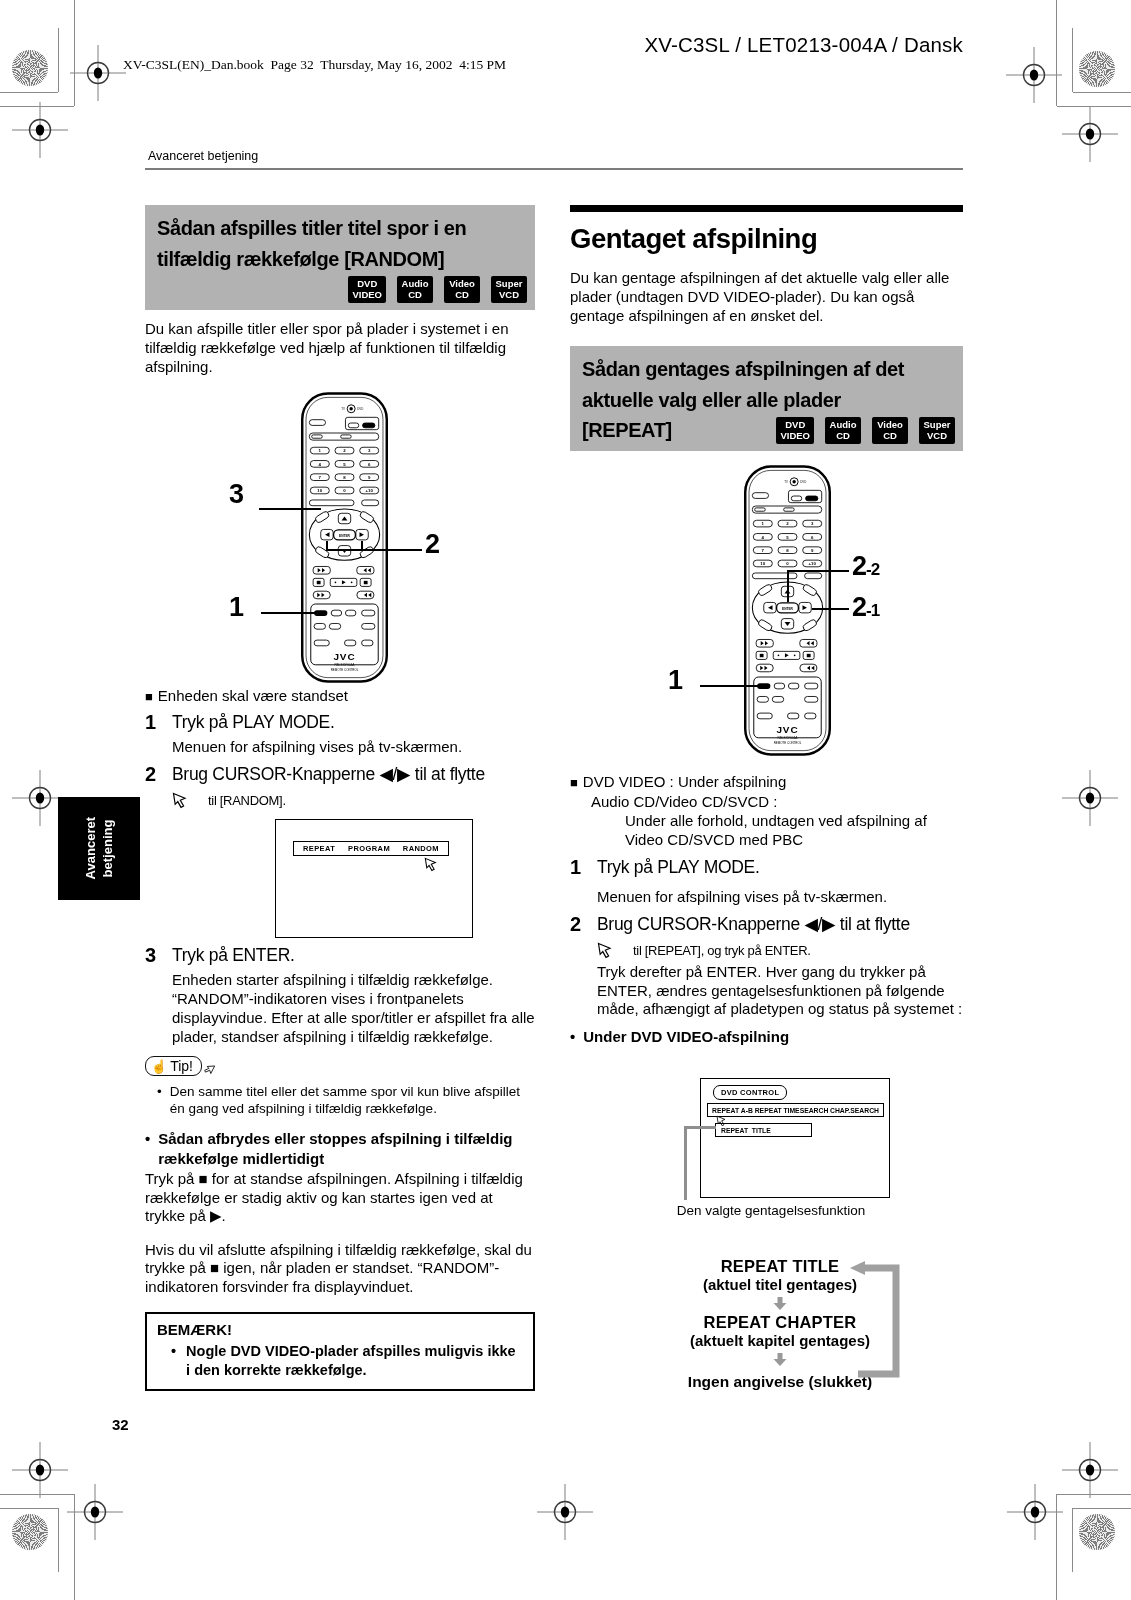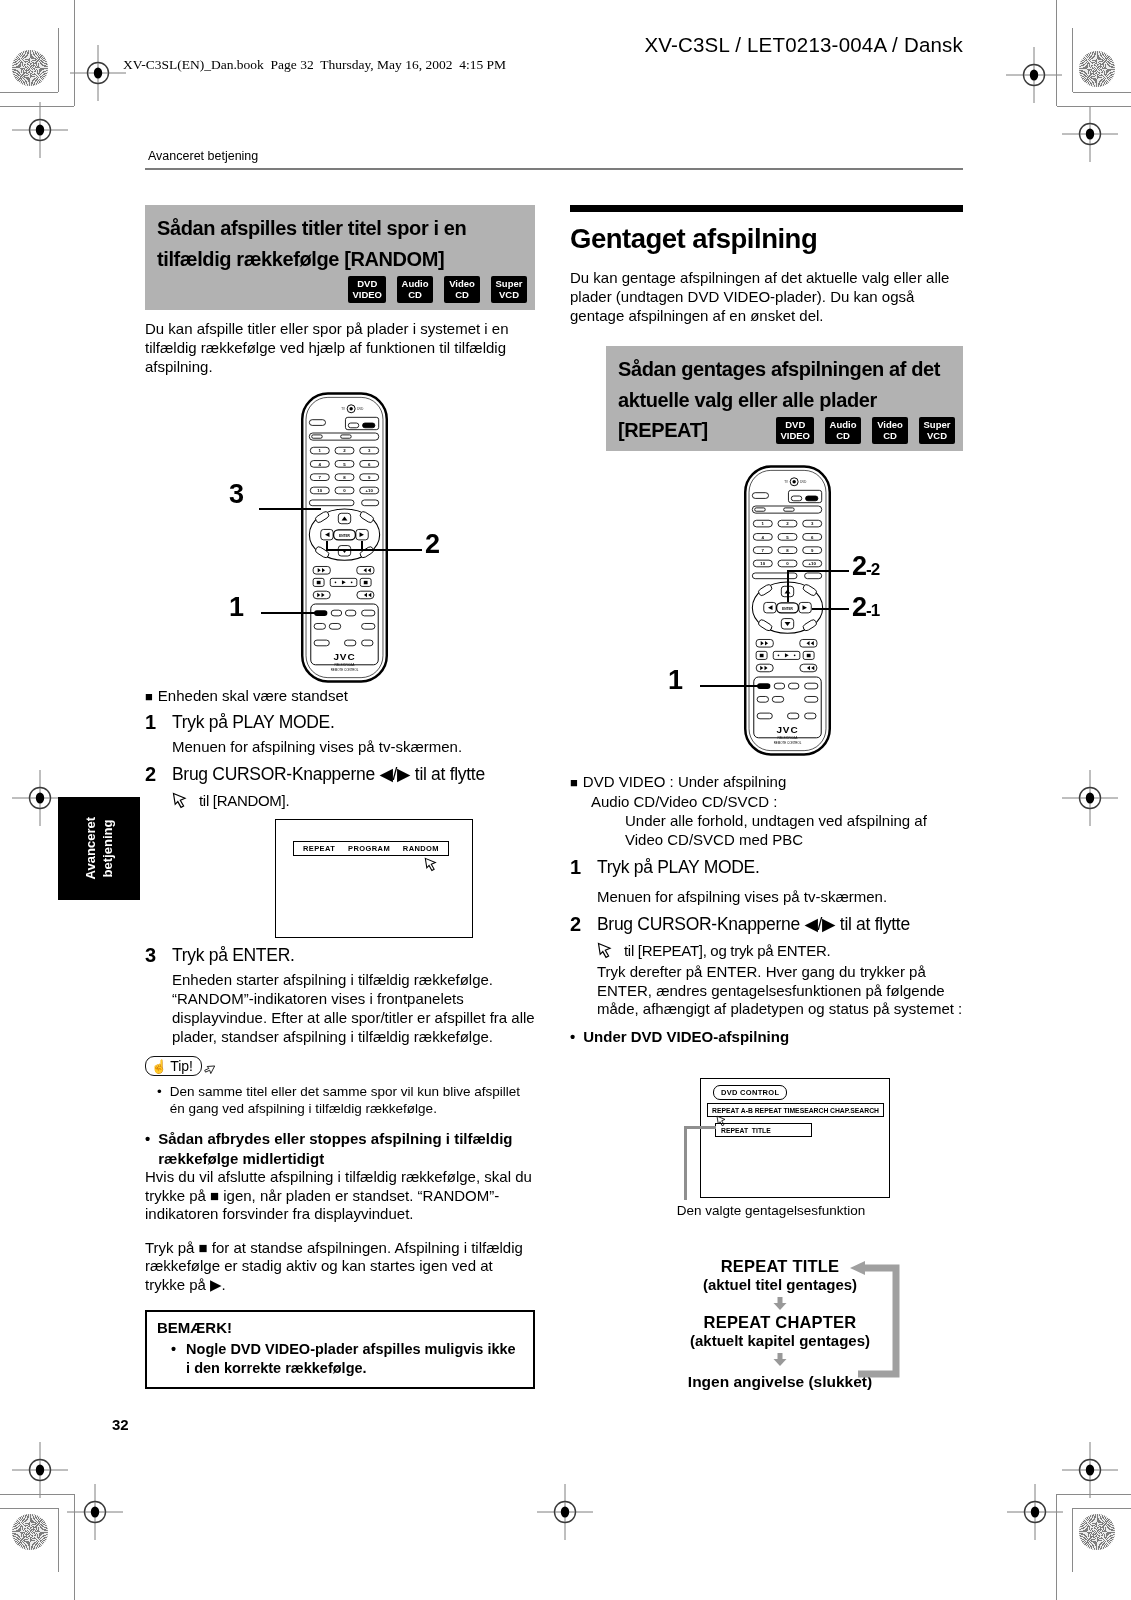--- a/index.html
+++ b/index.html
@@ -32,21 +32,21 @@
   .badge{background:#000;color:#fff;text-align:center;font-weight:bold;font-size:9.5px;line-height:10.5px;
          padding:3px 4px;border-radius:2px;min-width:28px;}
   
   .body-p{font-size:15px;line-height:19px;}
   .condition{font-size:15px;margin:3px 0 6px;}
   .sq{font-size:13px;margin-right:5px;}
   .step{display:flex;gap:9px;margin-top:7px;}
   .step-num{flex:none;width:18px;font-size:20px;font-weight:bold;line-height:22px;}
   .step-title{font-size:17.5px;line-height:22px;letter-spacing:-.3px;}
   .step-body{font-size:15px;line-height:19px;margin-top:4px;}
-  .glyph-line{display:flex;align-items:center;gap:11px;margin-top:7px;font-size:15px;letter-spacing:-.3px;}
+  .glyph-line{display:flex;align-items:center;gap:20px;margin-top:7px;font-size:13px;letter-spacing:-.3px;}
   
   .screen{position:relative;border:1.6px solid #000;background:#fff;box-sizing:border-box;}
   .screen-left{width:198px;height:119px;margin:10px 0 4px 103px;}
   .menu-bar{position:absolute;left:17px;top:21px;right:23px;border:1.6px solid #000;display:flex;
             justify-content:space-between;padding:2px 9px;font-size:7.5px;font-weight:bold;letter-spacing:.4px;}
   .cursor-pos{position:absolute;}
   
   .pill{position:absolute;left:12px;top:6px;border:1.3px solid #000;border-radius:7px;
         font-size:7.5px;font-weight:bold;padding:2px 7px;letter-spacing:.3px;}
   .menu-bar2{position:absolute;left:6px;top:24px;width:177px;box-sizing:border-box;border:1.3px solid #000;
@@ -366,39 +366,39 @@
     </div>
     <div class="tip-item">
       <span>•</span>
       <span>Den samme titel eller det samme spor vil kun blive afspillet én gang ved afspilning i tilfældig rækkefølge.</span>
     </div>
 
     <div class="bold-bullet">
       <span>•</span>
       <span>Sådan afbrydes eller stoppes afspilning i tilfældig rækkefølge midlertidigt</span>
     </div>
+    <p class="plain-p">Tryk på ■ for at standse afspilningen. Afspilning i tilfældig rækkefølge er stadig aktiv og kan startes igen ved at trykke på ▶.</p>
     <p class="plain-p" style="margin-top:0;">Hvis du vil afslutte afspilning i tilfældig rækkefølge, skal du trykke på ■ igen, når pladen er standset. “RANDOM”-indikatoren forsvinder fra displayvinduet.</p>
-    <p class="plain-p">Tryk på ■ for at standse afspilningen. Afspilning i tilfældig rækkefølge er stadig aktiv og kan startes igen ved at trykke på ▶.</p>
 
     <div class="note">
       <div class="note-title">BEMÆRK!</div>
       <div class="note-item">
         <span>•</span>
         <span>Nogle DVD VIDEO-plader afspilles muligvis ikke i den korrekte rækkefølge.</span>
       </div>
     </div>
   </div>
 
   <div class="col col-right" style="height:1395px;">
 
     <div class="black-rule"></div>
     <div class="main-title">Gentaget afspilning</div>
     <p class="body-p" style="margin:0;">Du kan gentage afspilningen af det aktuelle valg eller alle plader (undtagen DVD VIDEO-plader). Du kan også gentage afspilningen af en ønsket del.</p>
 
-    <div class="graybox" style="height:105px;margin-top:21px;margin-left:36px;">
+    <div class="graybox" style="height:105px;margin-top:21px;">
       <div class="gtitle">Sådan gentages afspilningen af det</div>
       <div class="gtitle">aktuelle valg eller alle plader</div>
       <div class="gtitle">[REPEAT]</div>
       <div class="badges">
         <div class="badge">
             <div>DVD</div>
             <div>VIDEO</div>
           </div>
         <div class="badge">
             <div>Audio</div>

